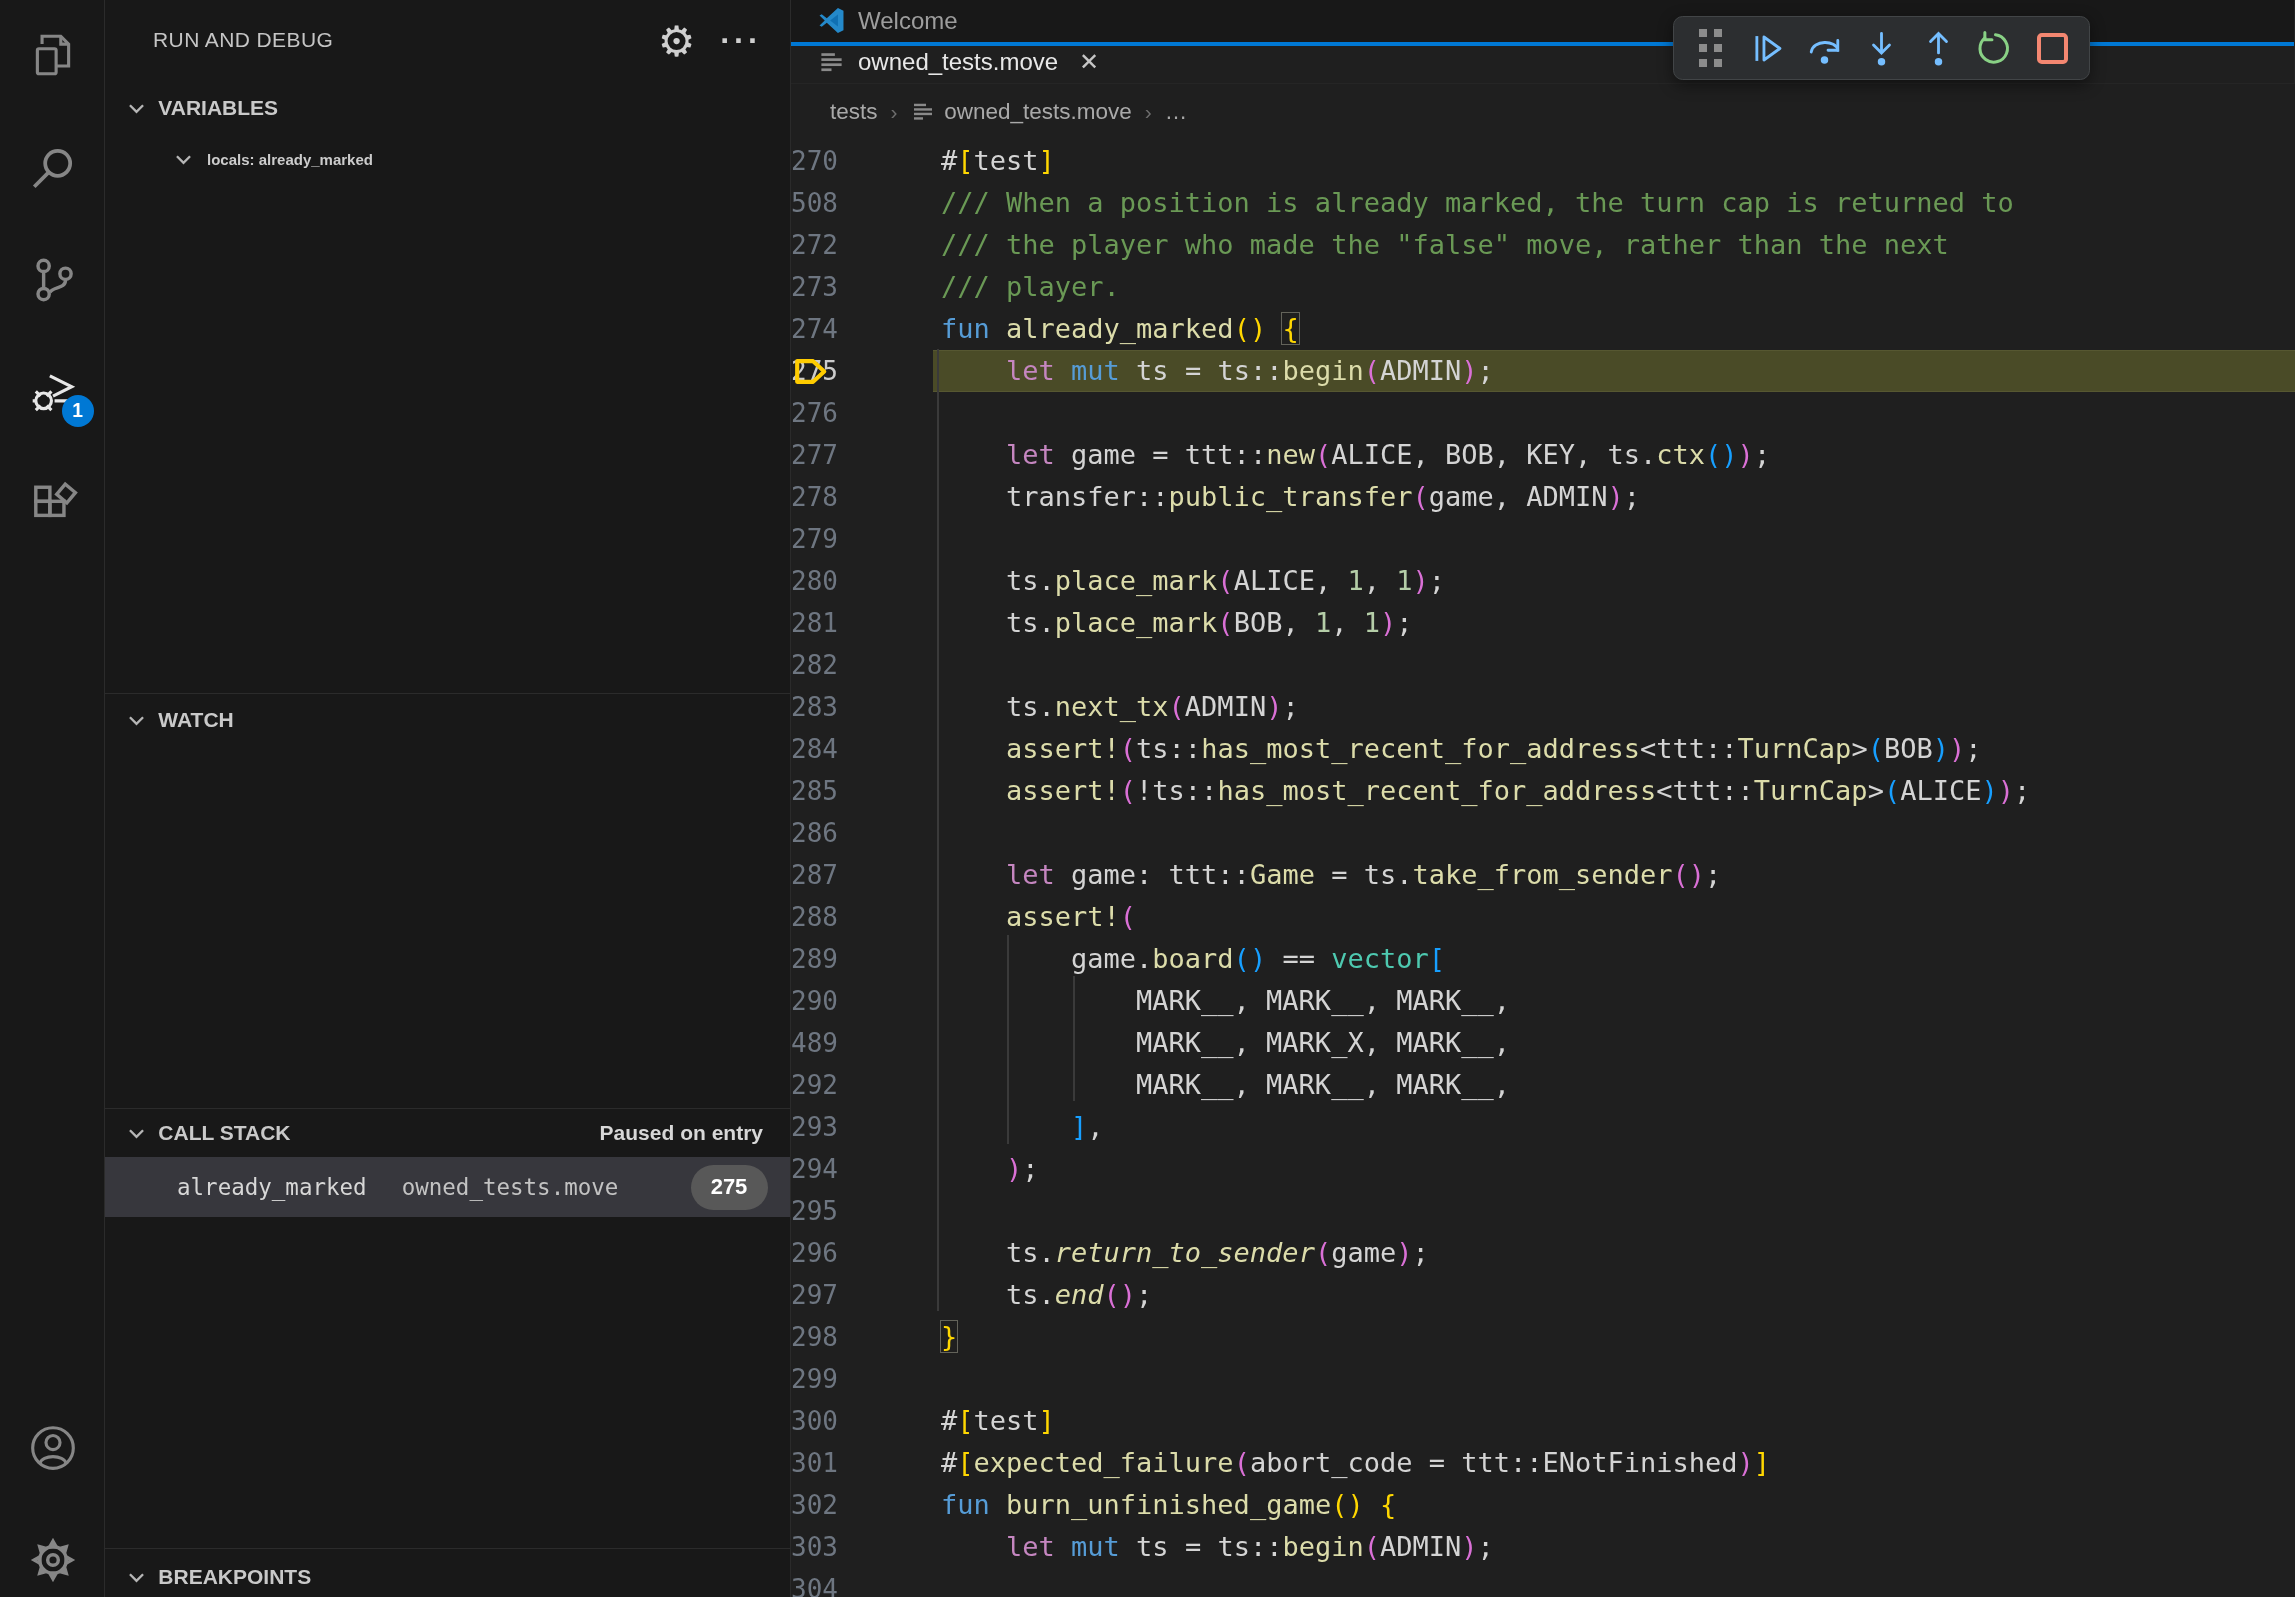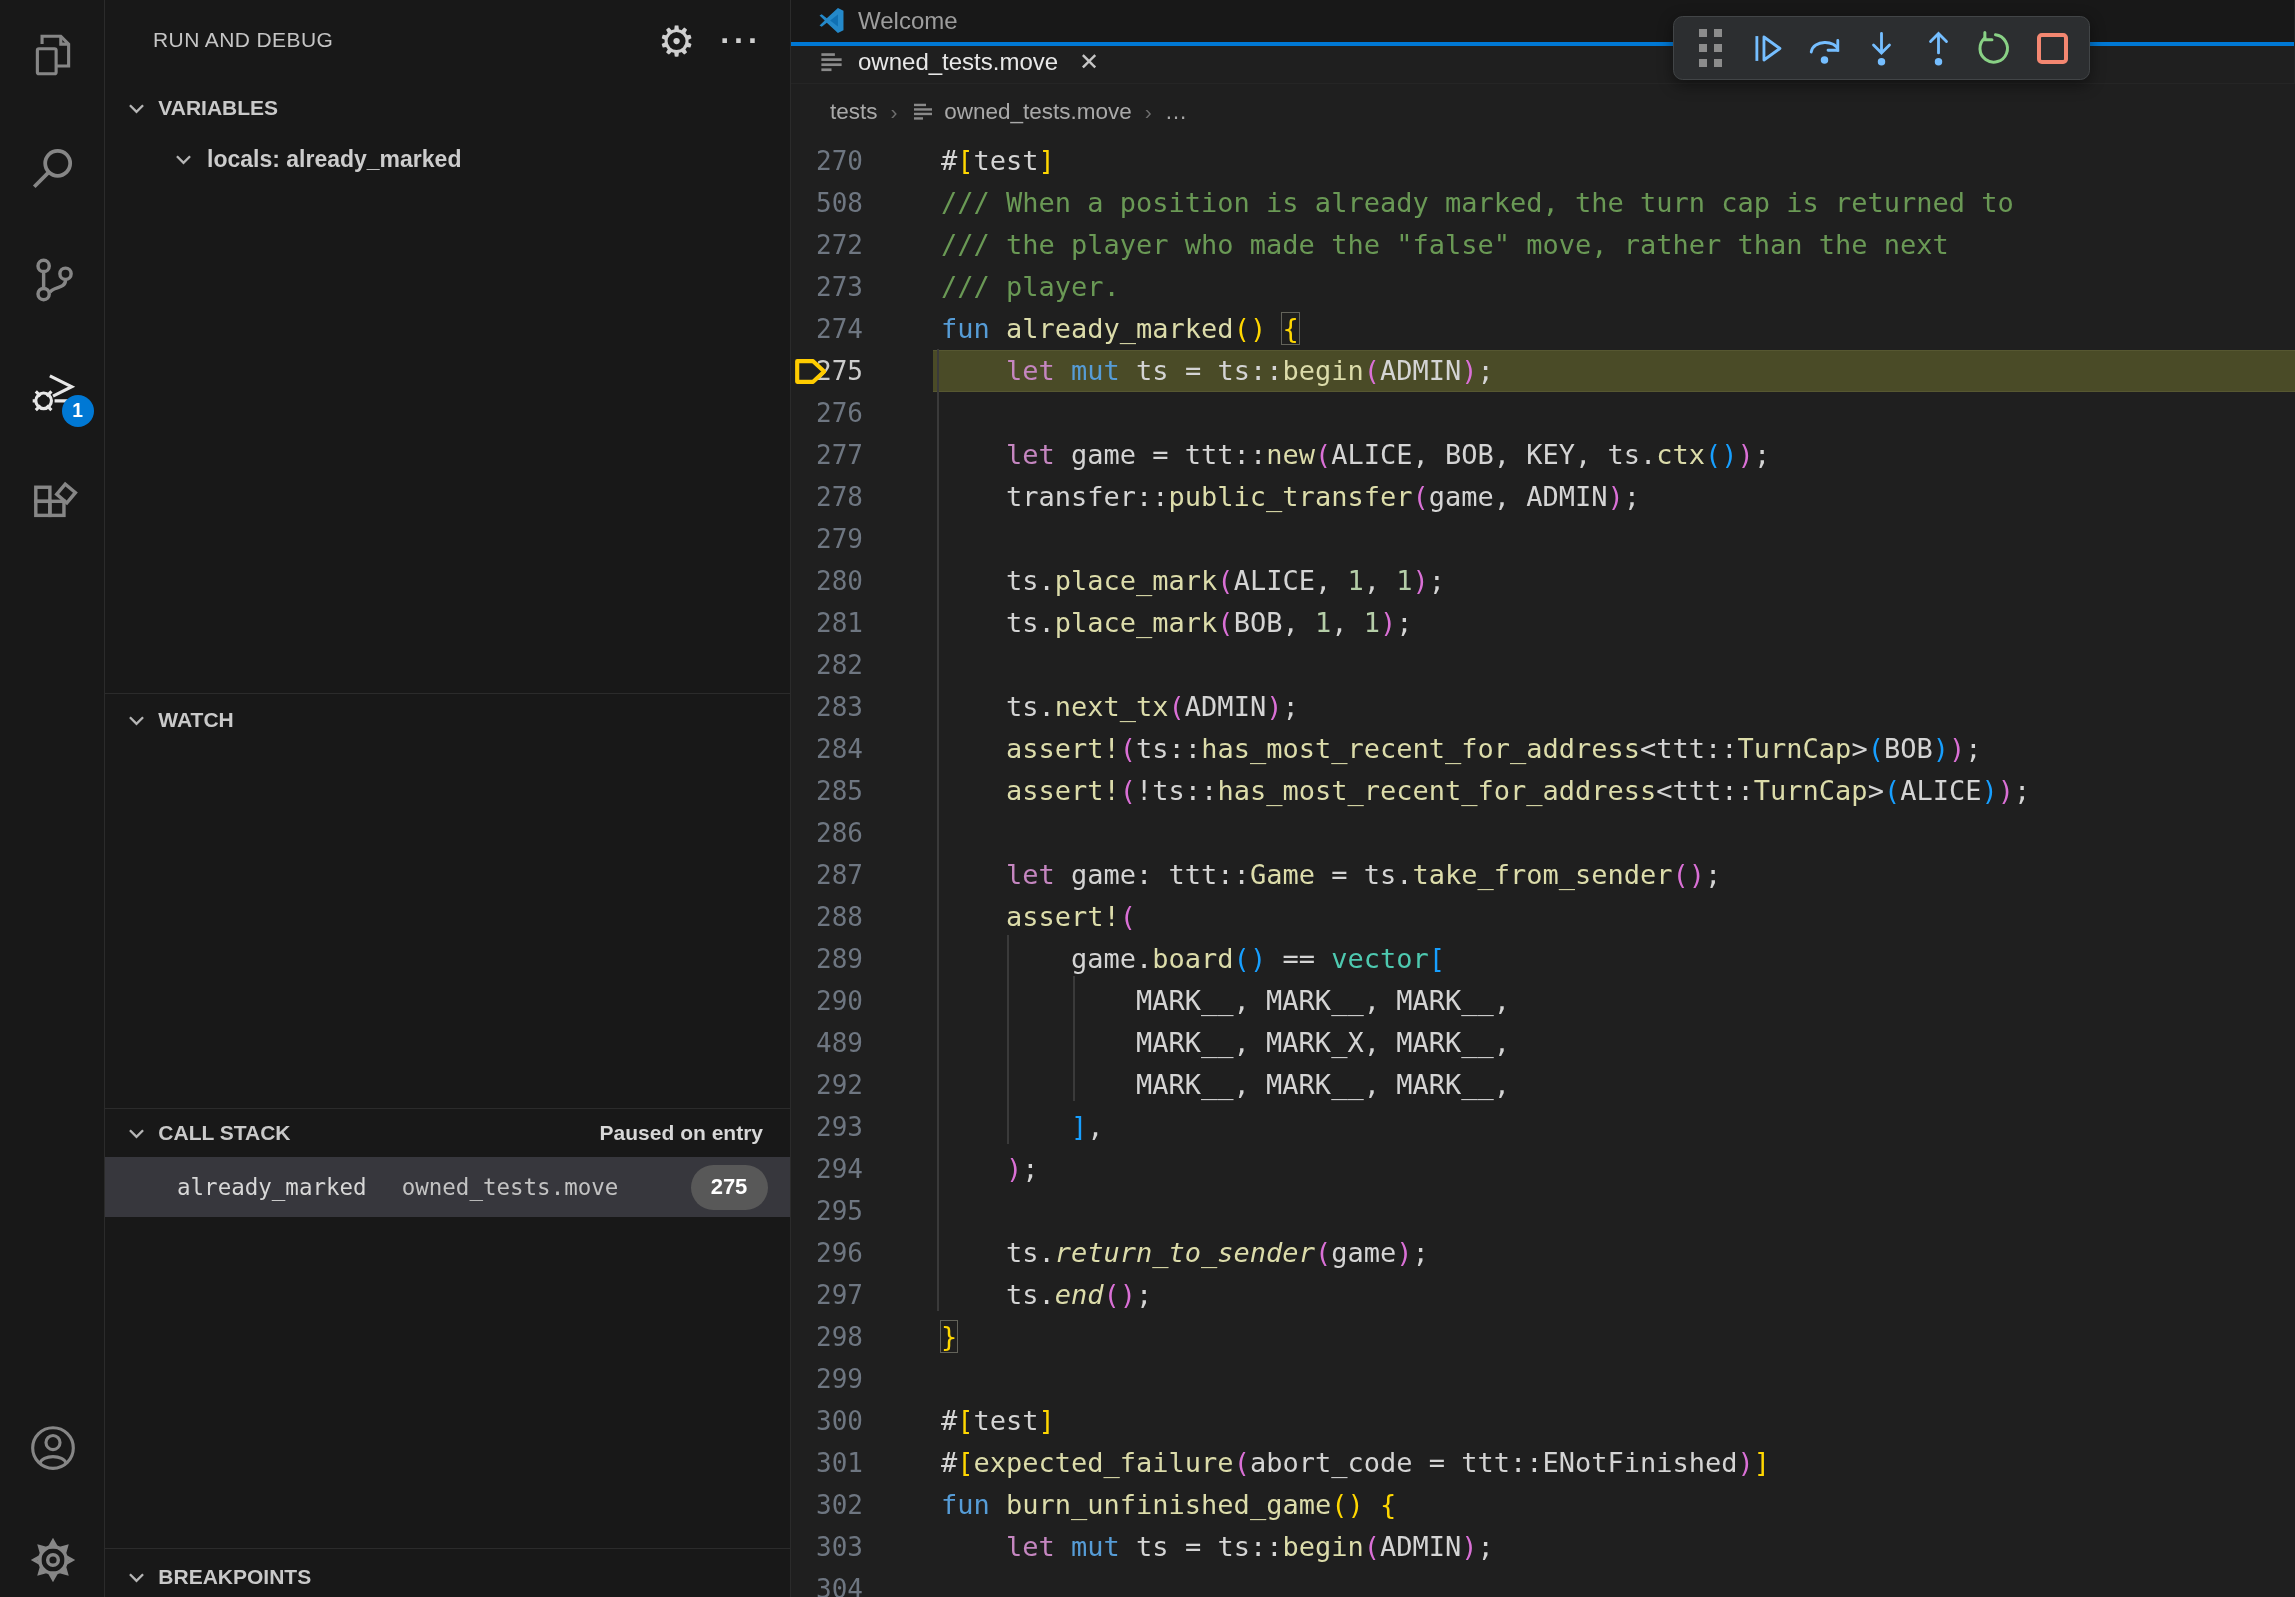--- a/index.html
+++ b/index.html
@@ -44,21 +44,21 @@
     font-size:42px;line-height:45px;text-align:center;}
   #panel-more{position:absolute;left:608px;top:16px;width:56px;height:48px;color:#cfcfcf;
     font-size:32px;letter-spacing:3.2px;line-height:48px;text-align:center;font-weight:700;}
 
   .section-header{position:absolute;left:0;width:100%;height:40px;display:flex;
     align-items:center;font-weight:700;font-size:21px;color:#c9c9c9;}
   .section-header .chev{margin-left:21px;margin-right:11.3px;color:#b6b6b6;}
   .section-divider{position:absolute;left:0;width:100%;height:0.8px;background:var(--divider);}
 
   #locals-row{position:absolute;left:0;top:138px;width:100%;height:42px;display:flex;
-    align-items:center;font-weight:600;font-size:23px;color:#cccccc;}
+    align-items:center;font-weight:600;font-size:15px;color:#cccccc;}
   #locals-row .chev{margin-left:68px;margin-right:13px;color:#b6b6b6;}
 
   #callstack-status{position:absolute;right:27px;font-size:21px;font-weight:700;color:#d7d7d7;}
   #stack-frame{position:absolute;left:0;top:1157px;width:100%;height:60px;background:#37373d;
     display:flex;align-items:center;}
   #frame-name{margin-left:72px;font-family:"DejaVu Sans Mono",monospace;font-size:22.5px;color:#d7d7d7;}
   #frame-file{margin-left:35px;font-family:"DejaVu Sans Mono",monospace;font-size:22.5px;color:#c3c3c3;}
   #frame-line-badge{position:absolute;right:22.5px;min-width:77px;height:45px;border-radius:22.5px;
     background:#585858;color:#fff;font-size:22px;font-weight:600;display:flex;
     align-items:center;justify-content:center;padding:0 17.7px;}
@@ -86,21 +86,21 @@
   .dt-btn{width:50px;height:50px;display:flex;align-items:center;justify-content:center;}
   .dt-btn svg{width:39px;height:39px;}
   #grip{display:grid;grid-template-columns:8px 8px;grid-gap:7.2px;}
   #grip span{width:8px;height:8px;background:#8c8c8c;}
   #stop-square{width:31px;height:31px;border:4px solid var(--dbg-red);border-radius:4.8px;}
 
   
   #code{left:0;top:140px;width:1504px;height:1457px;font-family:"DejaVu Sans Mono",monospace;
     font-size:27px;}
   .code-row{position:relative;height:42px;line-height:42px;white-space:pre;}
-  .code-row .ln{position:absolute;left:0;top:0;width:97px;text-align:center;color:var(--lnum);
+  .code-row .ln{position:absolute;left:0;top:0;width:97px;text-align:left;color:var(--lnum);
     font-size:26px;}
   .code-row .lc{position:absolute;left:150px;top:0;z-index:2;}
   .code-row.current .ln{color:var(--lnum-active);}
   .cur-bg{position:absolute;left:142px;right:0;top:0;height:42px;background:var(--curline-bg);
     border-top:1.6px solid var(--curline-border);border-bottom:1.6px solid var(--curline-border);z-index:0;}
   .cur-marker{position:absolute;left:3.2px;top:5.6px;width:35px;height:31px;z-index:3;}
   .guide{position:absolute;width:1.6px;background:#3a3a3a;z-index:1;}
   .t-pl{color:var(--plain);} .t-kw{color:var(--kw);} .t-ctl{color:var(--ctl);}
   .t-fn{color:var(--fn);} .t-fni{color:var(--fn);font-style:italic;}
   .t-cm{color:var(--cm);} .t-num{color:var(--num);} .t-ty{color:var(--ty);text-align:right;}

